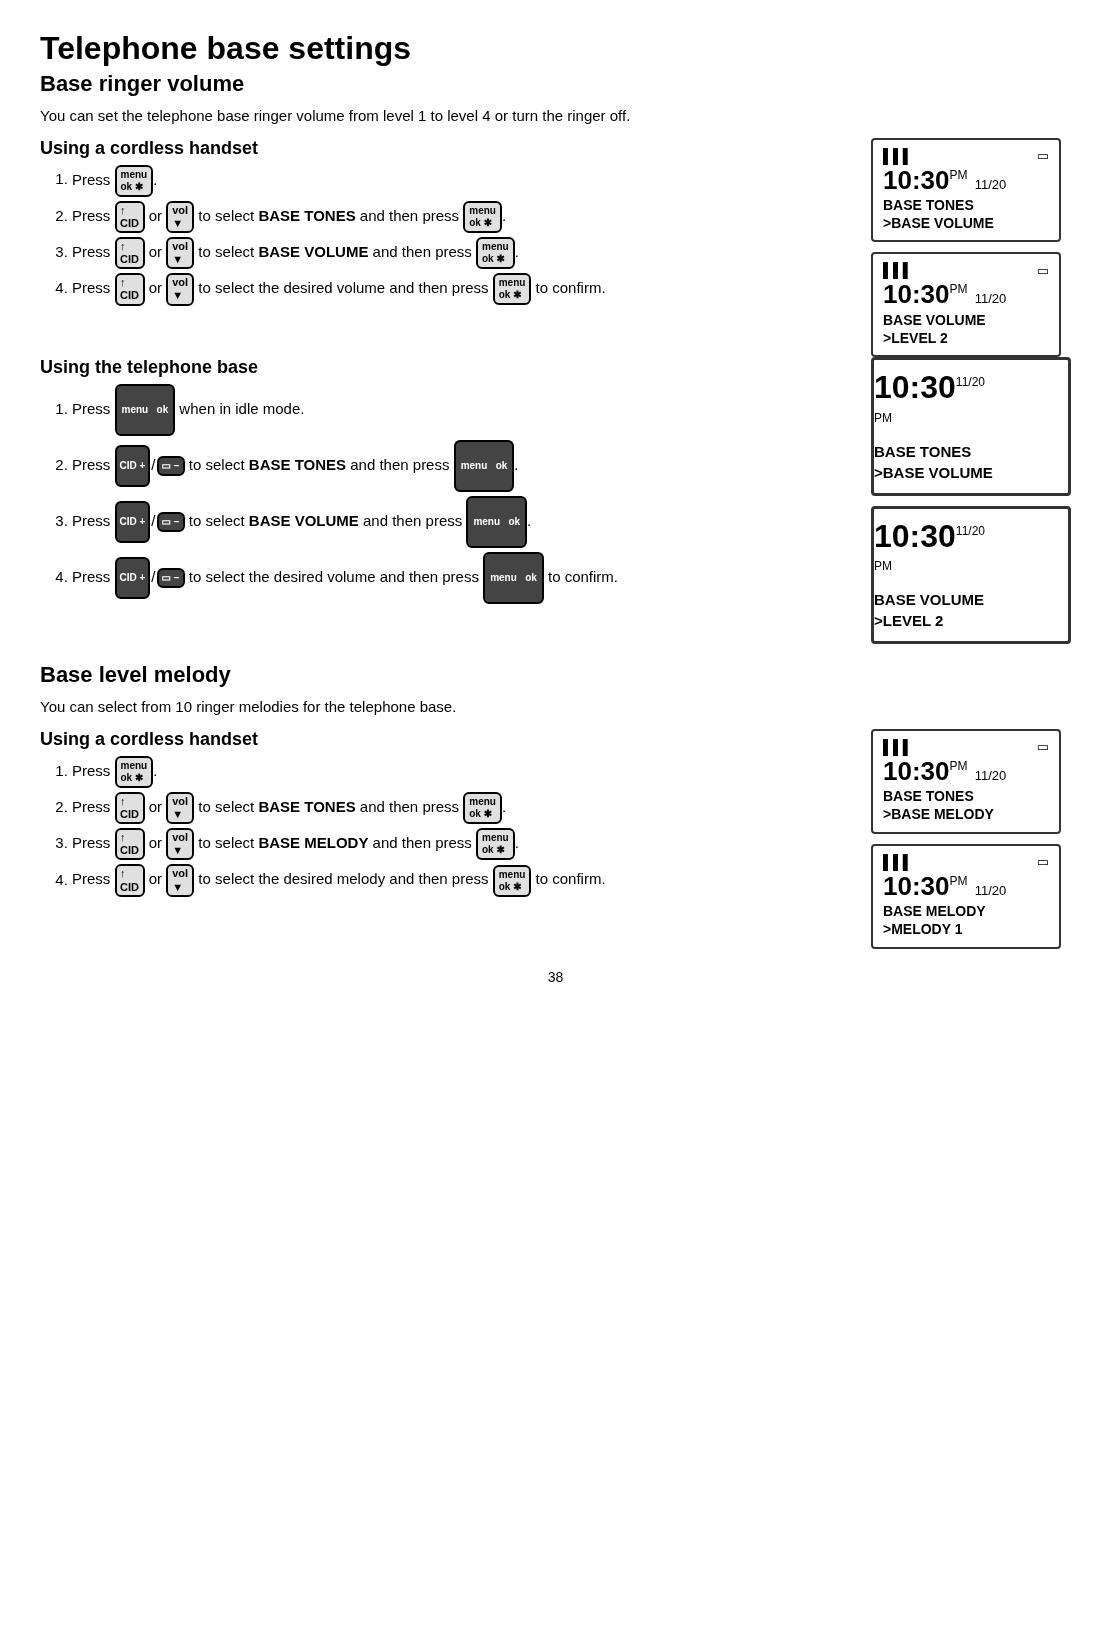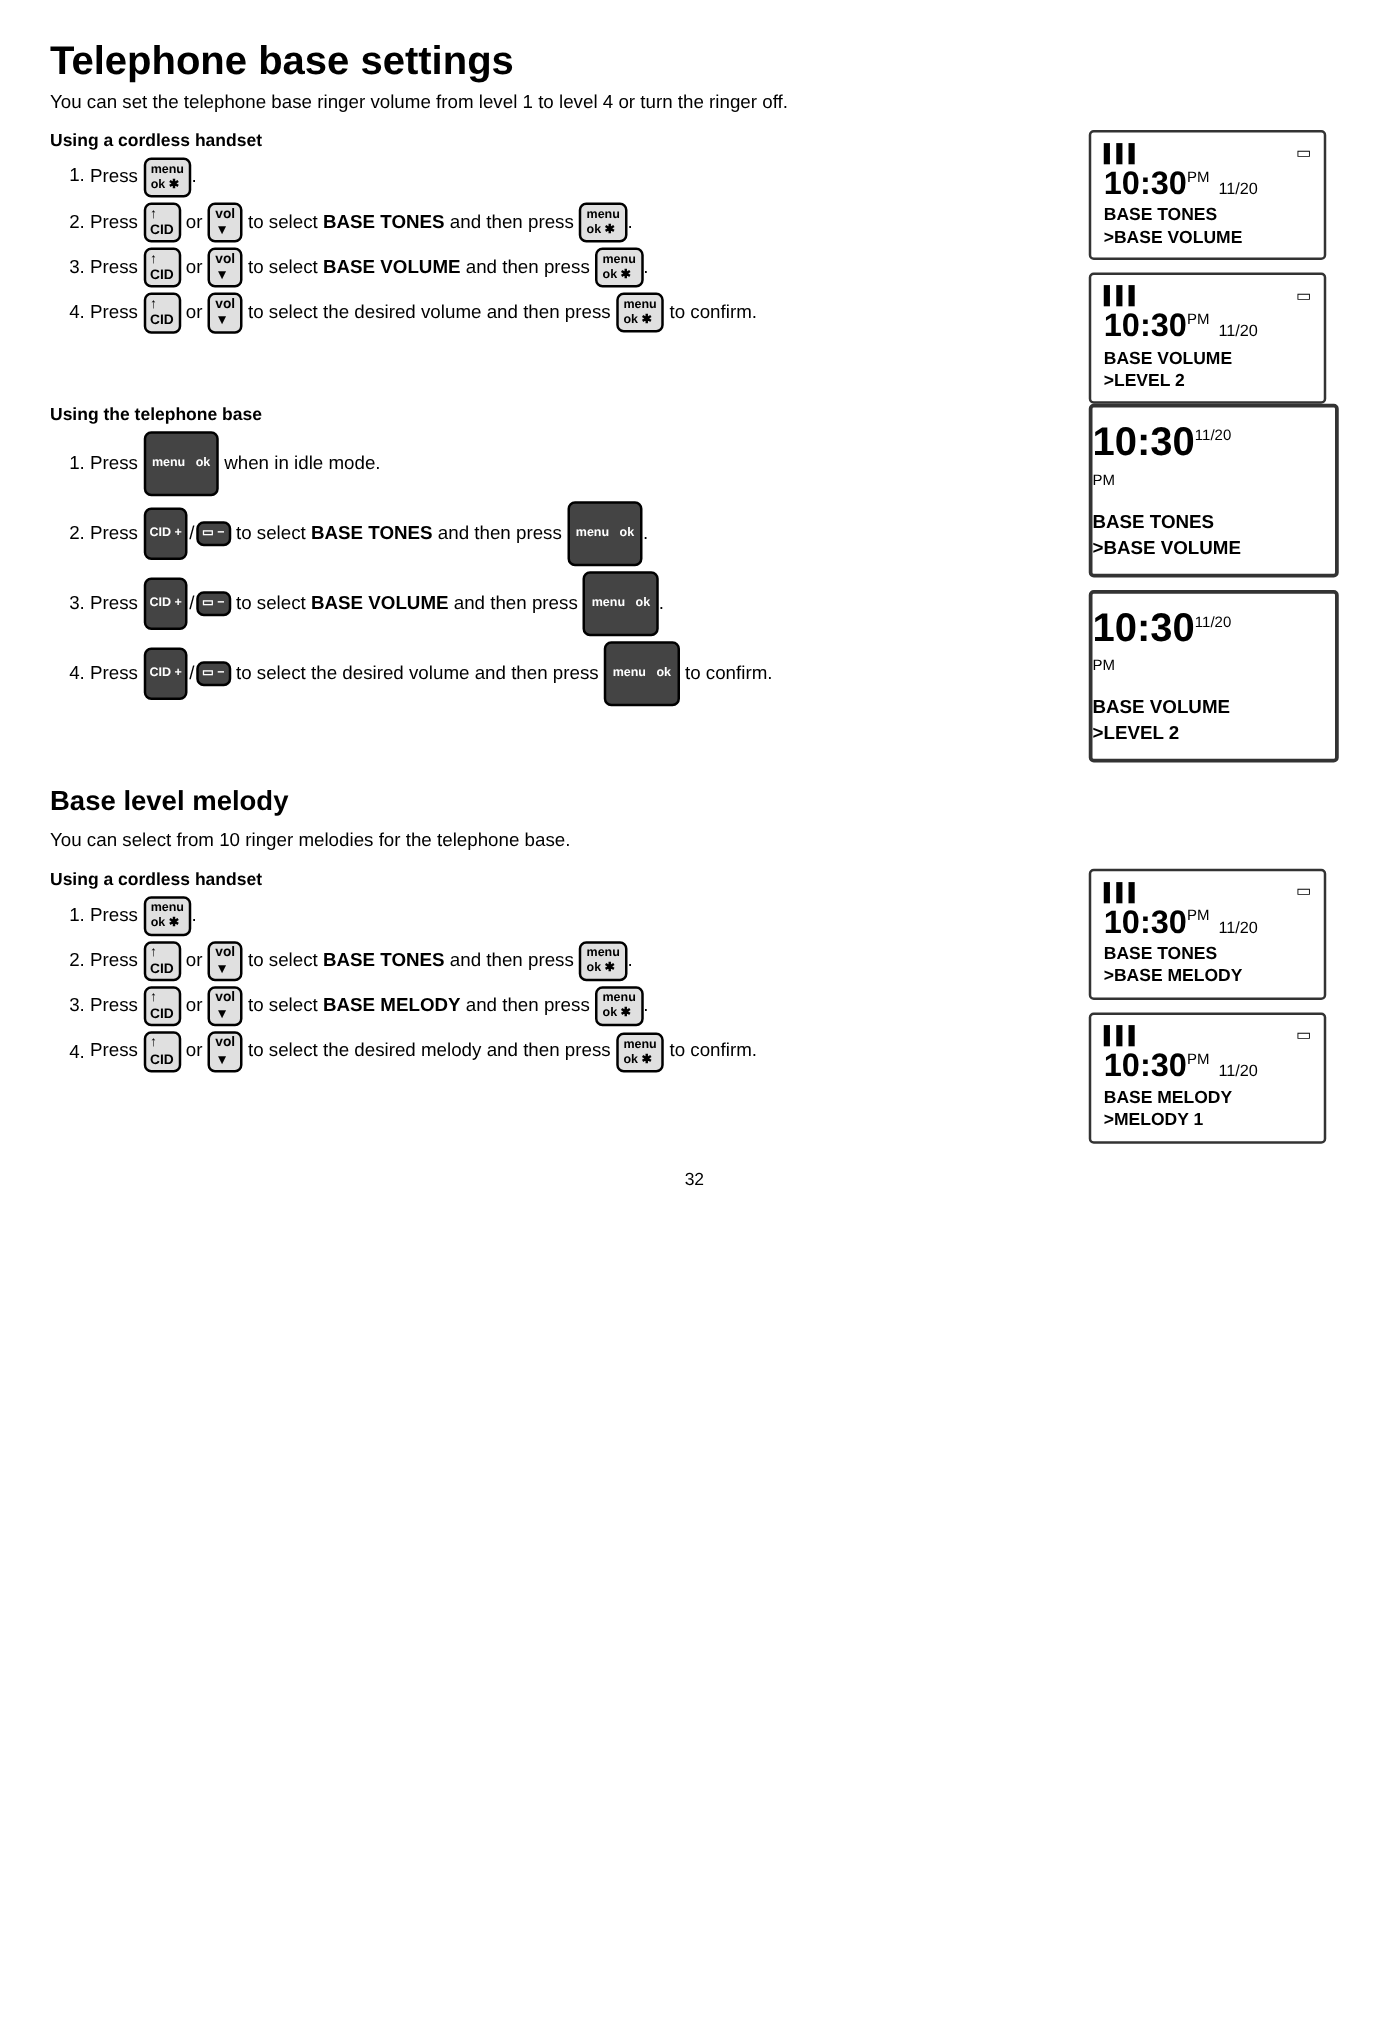--- a/index.html
+++ b/index.html
@@ -19,21 +19,21 @@
       margin-bottom: 4px;
     }
 
     h2 {
       font-size: 22px;
       font-weight: bold;
       margin-bottom: 8px;
     }
 
     h3 {
-      font-size: 14px;
+      font-size: 18px;
       font-weight: bold;
       margin-bottom: 6px;
     }
 
     p {
       font-size: 15px;
       margin-bottom: 10px;
       line-height: 1.5;
     }
 
@@ -210,20 +210,21 @@
     }
 
     .slash { margin: 0 1px; }
   </style>
 </head>
 <body>
 
 <h1>Telephone base settings</h1>
 
 <div class="section">
+  <h2>Base ringer volume</h2>
   <p>You can set the telephone base ringer volume from level 1 to level 4 or turn the ringer off.</p>
 
   <div class="two-col">
     <div class="instructions">
       <h3>Using a cordless handset</h3>
       <ol>
         <li>
           Press <span class="btn btn-menu">menu<br>ok ✱</span>.
         </li>
         <li>
@@ -338,13 +339,13 @@
         <div class="time-line">
           10:30<span class="time-sup">PM</span> <span class="time-date">11/20</span>
         </div>
         <div class="screen-line">BASE MELODY</div>
         <div class="screen-line">&gt;MELODY 1</div>
       </div>
     </div>
   </div>
 </div>
 
-<div class="page-number">32</div>
+<div class="page-number">38</div>
 
 </body></html>

